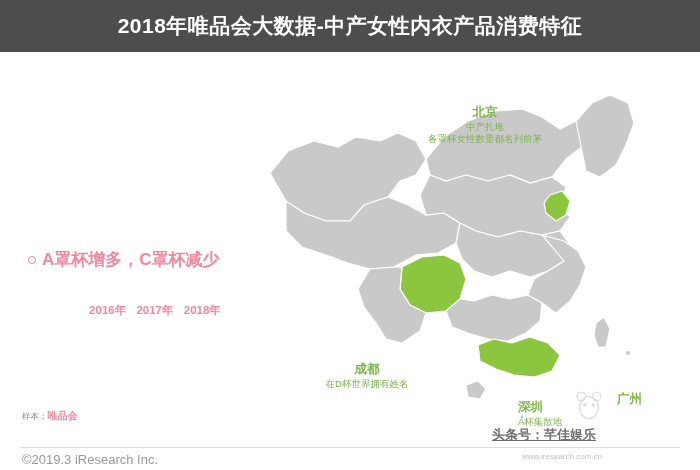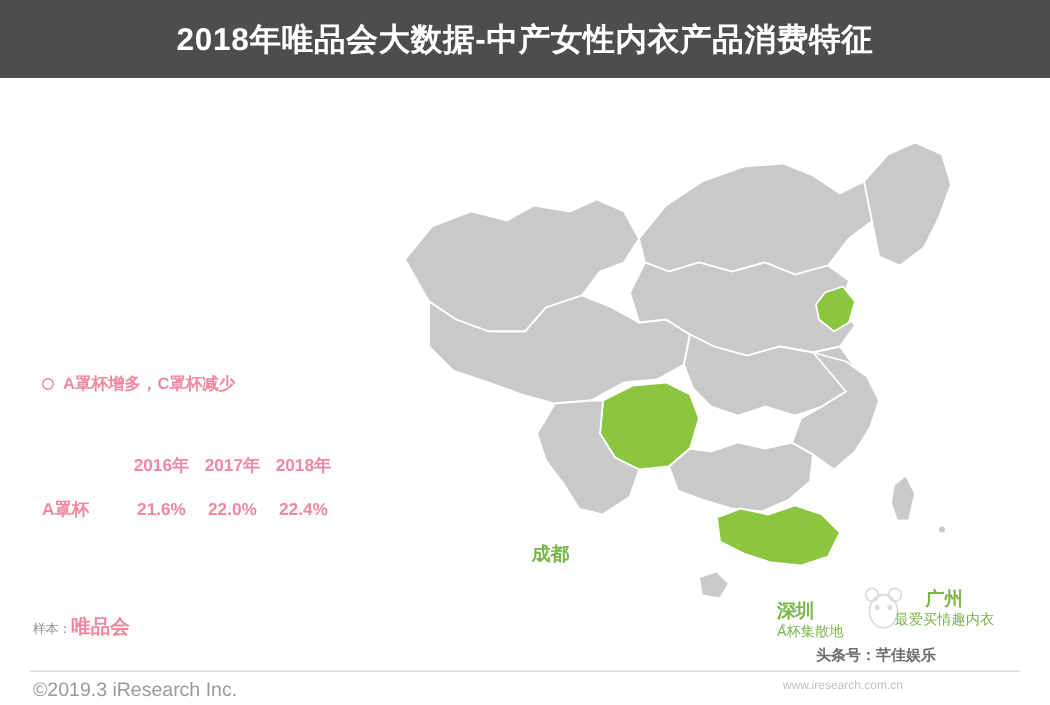--- a/index.html
+++ b/index.html
@@ -92,21 +92,21 @@
   }
   .bullet-dot {
     width: 6px; height: 6px;
     border: 1px solid #f08ca0;
     border-radius: 50%;
     background: #ffffff;
     flex: none;
   }
   .bullet-text {
     color: #f0889e;
-    font-size: 11px;
+    font-size: 17px;
     font-weight: bold;
     white-space: nowrap;
   }
   .data-table {
     position: absolute;
     left: 26px;
     top: 296px;
     width: 200px;
     border-collapse: collapse;
     color: #f0889e;
@@ -129,21 +129,21 @@
     left: 22px;
     top: 408px;
     font-size: 8.5px;
     color: #8d8d8d;
     line-height: 1.55;
   }
   .footer .sample-label { color: #8d8d8d; margin-top: 44px; }
   .footer .sample-value {
     color: #f0889e;
     font-weight: bold;
-    font-size: 13px;
+    font-size: 10px;
   }
   .footer-rule {
     position: absolute;
     left: 20px;
     top: 447px;
     width: 660px;
     height: 1px;
     background: #dcdcdc;
   }
   .copyright {
@@ -157,25 +157,26 @@
     position: absolute;
     right: 22px;
     top: 452px;
     font-size: 8px;
     color: #c0c0c0;
     margin-left: 24px;
   }
   
   .watermark {
     position: absolute;
-    right: 0;
+    right: 28px;
     bottom: 26px;
-    font-size: 10px;
+    font-size: 13px;
     color: #6f6f6f;
     font-weight: bold;
+    text-decoration: underline;
   }
   .panda {
     position: absolute;
     right: 18px;
     bottom: 48px;
     width: 34px;
     height: 34px;
     opacity: 0.35;
   }
 </style>
@@ -221,56 +222,55 @@
         <path fill="#c9c9c9" d="M366,268 L374,262 L380,274 L376,292 L368,292 L364,280 Z"></path>
       </g>
 
       <circle cx="398" cy="298" r="2" fill="#c9c9c9"></circle>
       <circle cx="300" cy="352" r="1.6" fill="#c9c9c9"></circle>
       <circle cx="292" cy="362" r="1.4" fill="#c9c9c9"></circle>
     </svg>
 
   </div>
 
+  <div class="map-label lbl-beijing">
+    <div class="city">北京</div>
+    <div class="desc">中产扎堆</div>
+    <div class="desc">各罩杯女性数量都名列前茅</div>
+  </div>
 
   <div class="map-label lbl-chengdu">
     <div class="city">成都</div>
+    <div class="desc">在D杯世界拥有姓名</div>
   </div>
 
   <div class="map-label lbl-shenzhen">
     <div class="city">深圳</div>
     <div class="desc">A杯集散地</div>
   </div>
 
   <div class="map-label lbl-guangzhou">
     <div class="city">广州</div>
-    <div class="desc">最爱买情趣内衣</div>
   </div>
 
   <div class="bullet-row">
     <span class="bullet-dot"></span>
     <span class="bullet-text">A罩杯增多，C罩杯减少</span>
   </div>
 
   <table class="data-table">
     <thead>
       <tr>
         <th class="rowhead-blank"></th>
         <th>2016年</th>
         <th>2017年</th>
         <th>2018年</th>
       </tr>
     </thead>
     <tbody>
-      <tr>
-        <td class="rowhead">A罩杯</td>
-        <td>21.6%</td>
-        <td>22.0%</td>
-        <td>22.4%</td>
-      </tr>
     </tbody>
   </table>
 
   <div class="footer">
     <div>
       <span class="sample-label">样本：</span><span class="sample-value">唯品会</span>
     </div>
   </div>
 
   <div class="footer-rule"></div>

